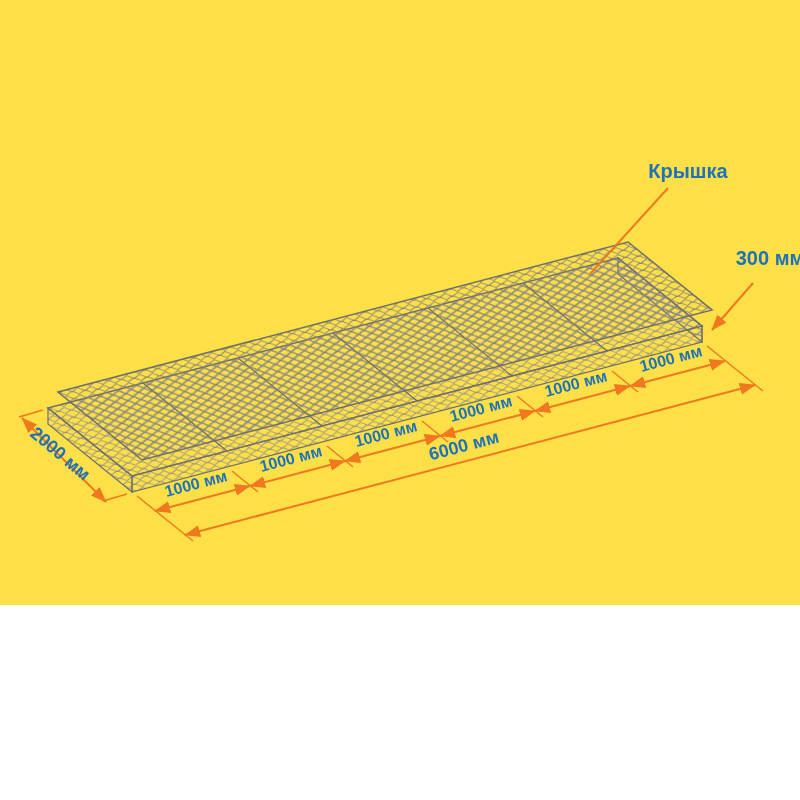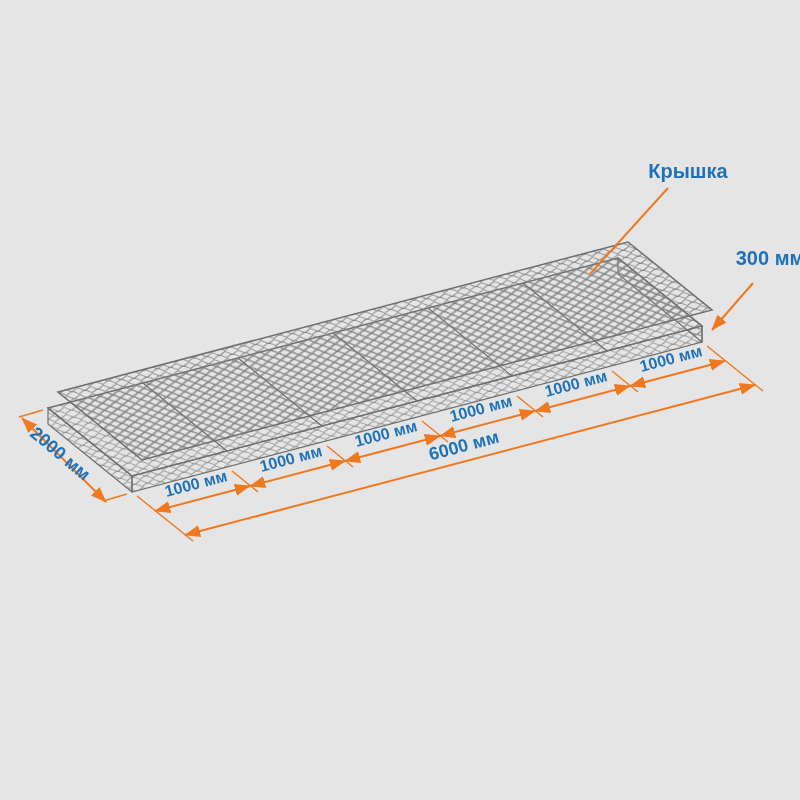--- a/index.html
+++ b/index.html
@@ -1,19 +1,19 @@
 <!DOCTYPE html>
 <html><head>
 <meta charset="utf-8">
 <style>
   html,body{margin:0;padding:0;background:#ffffff;}
   #canvas{
     position:relative;
-    width:800px;height:800px;
-    background:#e5e5e5;
+    width:800px;height:605px;
+    background:#fde047;
     font-family:"Liberation Sans", sans-serif;
     overflow:hidden;
   }
   #scene{position:absolute;left:0;top:0;}
   .lbl{
     position:absolute;
     font-weight:bold;
     color:#1F72B8;
     white-space:nowrap;
     transform:translate(-50%,-50%);

